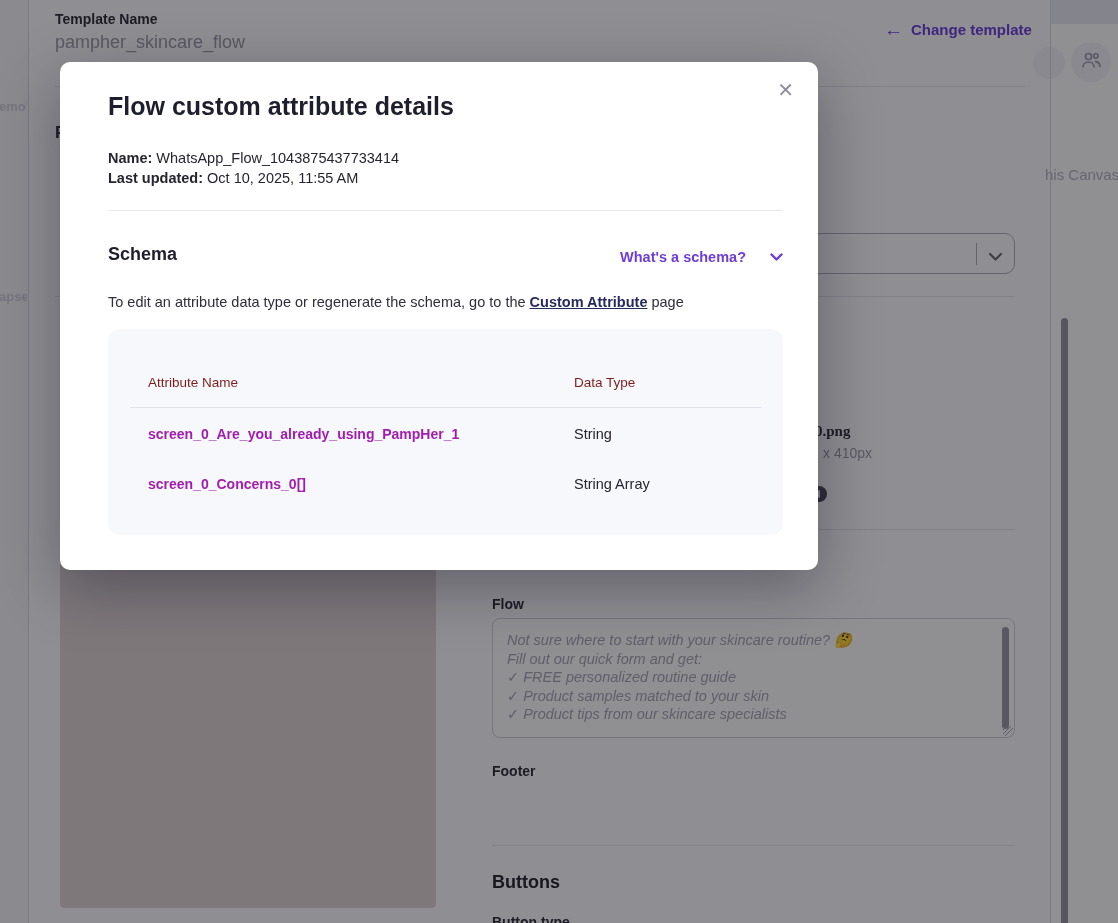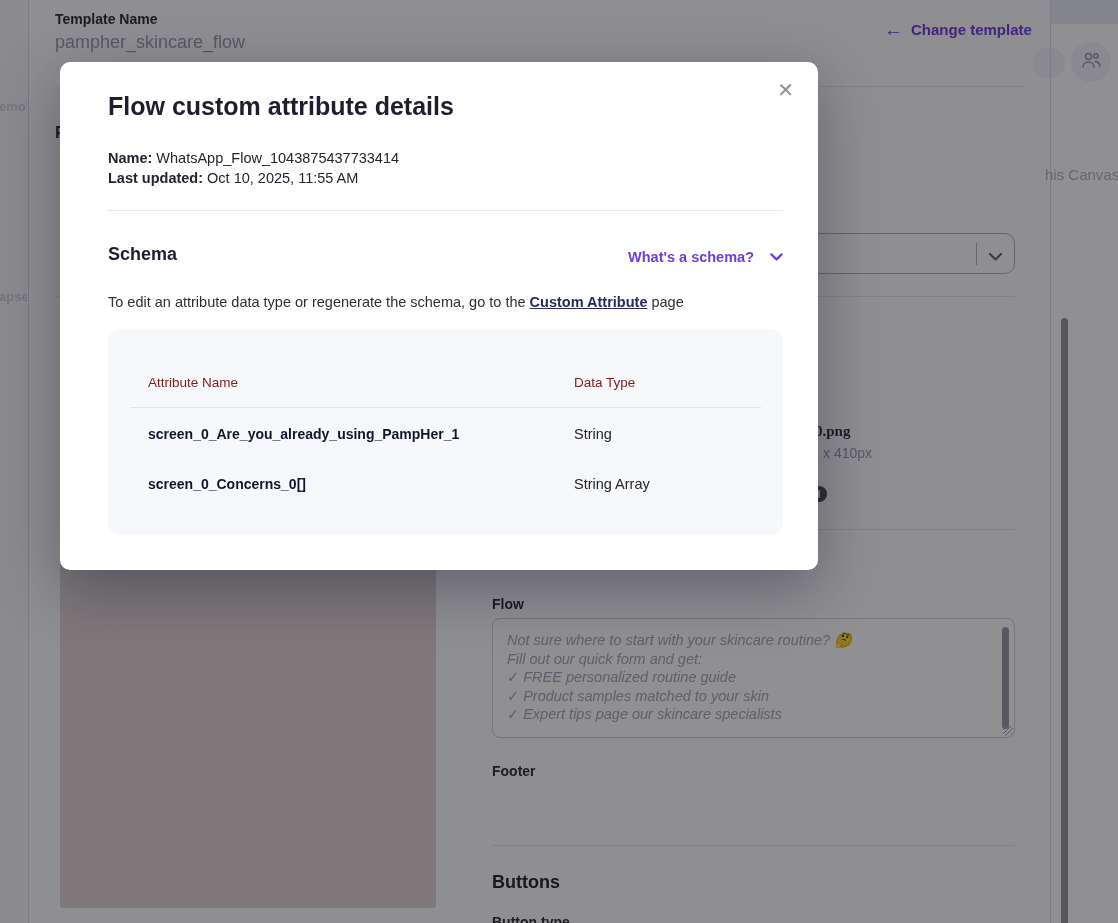--- a/index.html
+++ b/index.html
@@ -43,28 +43,28 @@
 
   
   .modal{left:60px;top:62px;width:758px;height:508px;background:#ffffff;border-radius:10px;z-index:20;
          box-shadow:0 18px 60px rgba(15,15,35,0.35);}
   .modal .close{position:absolute;right:24px;top:18px;font-size:20px;font-weight:700;color:#8f8e9c;cursor:pointer;line-height:1;}
   .modal .title{position:absolute;left:48px;top:30px;font-size:25px;font-weight:700;color:#1f1e2d;}
   .meta{position:absolute;left:48px;font-size:14.5px;color:#26252f;}
   .meta b{font-weight:700;}
   .m-div{position:absolute;left:48px;right:35px;height:1px;background:#e6e6ec;}
   .schema-h{position:absolute;left:48px;top:182px;font-size:18px;font-weight:700;color:#1f1e2d;}
-  .schema-help{position:absolute;right:35px;top:186px;display:flex;align-items:center;gap:16px;color:#6c3dd9;cursor:pointer;}
+  .schema-help{position:absolute;right:35px;top:186px;display:flex;align-items:center;gap:24px;color:#6c3dd9;cursor:pointer;}
   .schema-help .lbl{font-size:14.5px;font-weight:700;}
   .desc{position:absolute;left:48px;top:232px;font-size:14.5px;color:#2f2e39;}
   .desc a{color:#262a5e;font-weight:700;text-decoration:underline;cursor:pointer;}
   .card{position:absolute;left:48px;top:267px;width:675px;height:206px;background:#f7f8fc;border-radius:12px;}
   .card .th{position:absolute;top:46px;font-size:13.5px;font-weight:400;color:#7f1d1d;}
   .card .hdiv{position:absolute;left:22px;right:22px;top:78px;height:1px;background:#e2e2ea;}
-  .card .cell-name{position:absolute;left:40px;font-size:14px;font-weight:700;color:#0f172a;}
+  .card .cell-name{position:absolute;left:40px;font-size:14px;font-weight:700;color:#a21caf;}
   .card .cell-type{position:absolute;left:466px;font-size:14.5px;color:#26252f;}
 </style>
 </head>
 <body>
 
 <div class="stage">
 
   <div class="abs rail">
     <div class="abs rail-frag" style="top:99px;right:1px;">emo'</div>
     <div class="abs rail-frag" style="top:289px;right:1px;">apse</div>
@@ -98,21 +98,21 @@
     </div>
 
   <div class="abs hline" style="left:492px;top:529px;width:523px;"></div>
 
   <div class="abs fld-label" style="left:492px;top:596px;">Flow</div>
   <div class="abs txtarea" style="left:492px;top:618px;width:523px;height:120px;">
     <div class="abs ph" style="left:14px;top:12px;right:24px;">Not sure where to start with your skincare routine? 🤔
 Fill out our quick form and get:
 ✓ FREE personalized routine guide
 ✓ Product samples matched to your skin
-✓ Expert tips page our skincare specialists</div>
+✓ Product tips from our skincare specialists</div>
     <div class="abs sb-thumb" style="right:5px;top:8px;width:7px;height:102px;"></div>
     <div class="abs resize" style="right:1px;bottom:1px;"></div>
   </div>
 
   <div class="abs fld-label" style="left:492px;top:763px;">Footer</div>
 
   <div class="abs hline" style="left:492px;top:845px;width:523px;"></div>
   <div class="abs section-h" style="left:492px;top:872px;">Buttons</div>
   <div class="abs fld-label" style="left:492px;top:914px;">Button type</div>
 

